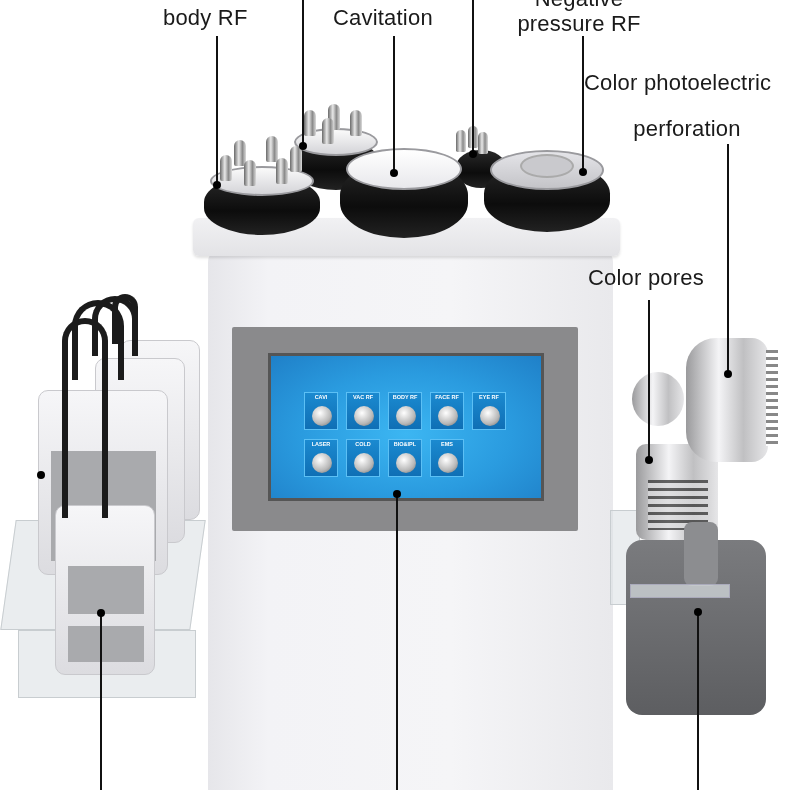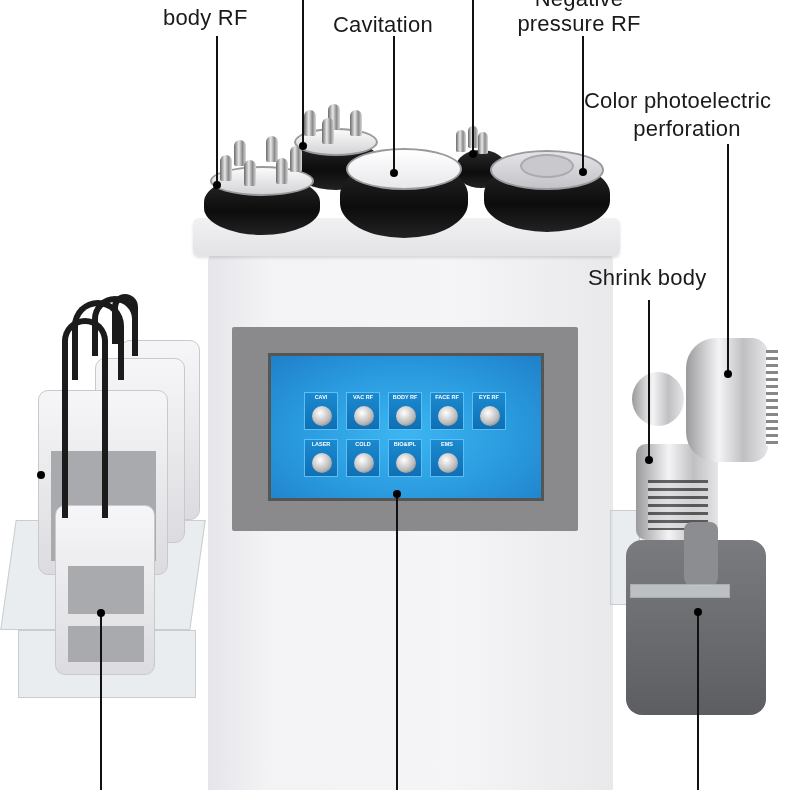--- a/index.html
+++ b/index.html
@@ -159,18 +159,18 @@
 <div class="vline" style="left:100px;top:613px;height:177px"></div>
 <div class="dot" style="left:100px;top:613px"></div>
 
 <div class="vline" style="left:396px;top:494px;height:296px"></div>
 <div class="dot" style="left:396px;top:494px"></div>
 
 <div class="vline" style="left:697px;top:612px;height:178px"></div>
 <div class="dot" style="left:697px;top:612px"></div>
 
 <div class="label" style="left:163px;top:5px">body RF</div>
-<div class="label" style="left:333px;top:12px">Cavitation</div>
+<div class="label" style="left:333px;top:5px">Cavitation</div>
 <div class="label center" style="left:512px;top:-14px;width:134px">Negative</div>
 <div class="label center" style="left:512px;top:11px;width:134px">pressure RF</div>
-<div class="label center" style="left:584px;top:88px;width:184px">Color photoelectric</div>
+<div class="label center" style="left:584px;top:70px;width:184px">Color photoelectric</div>
 <div class="label center" style="left:584px;top:116px;width:206px">perforation</div>
-<div class="label" style="left:588px;top:265px">Shrink body</div>
+<div class="label" style="left:588px;top:265px">Color pores</div>
 
 </body></html>

